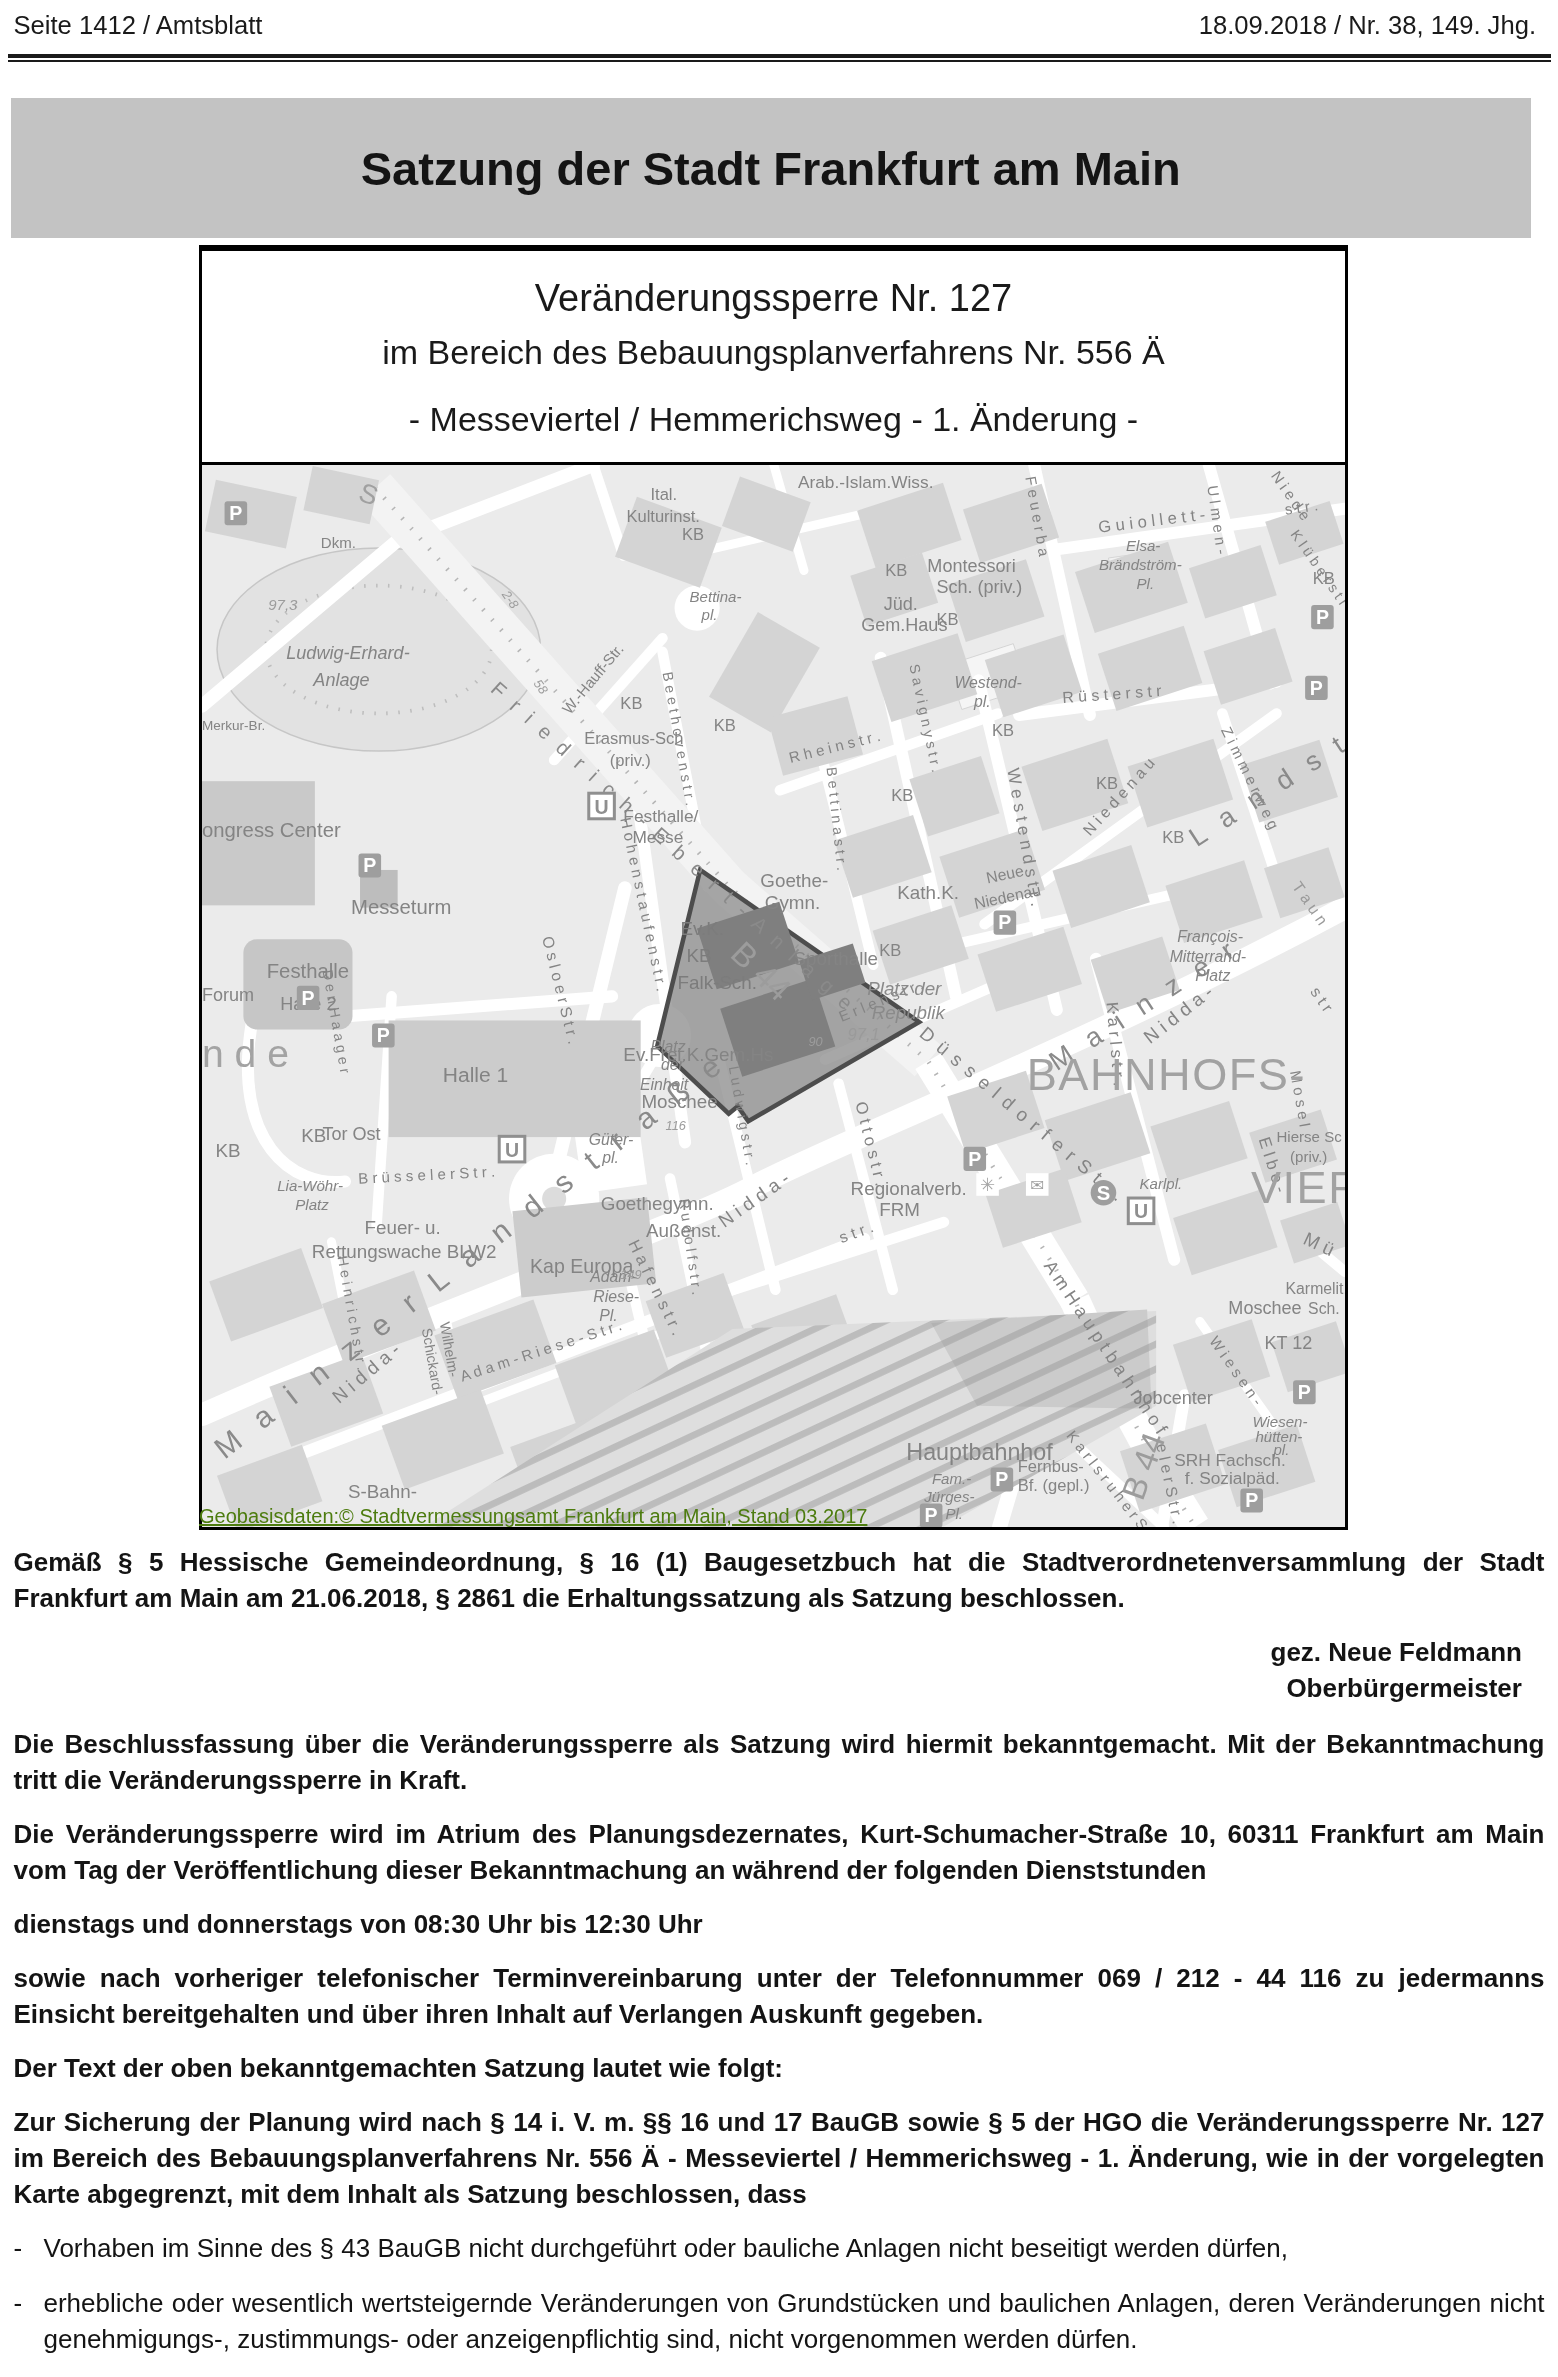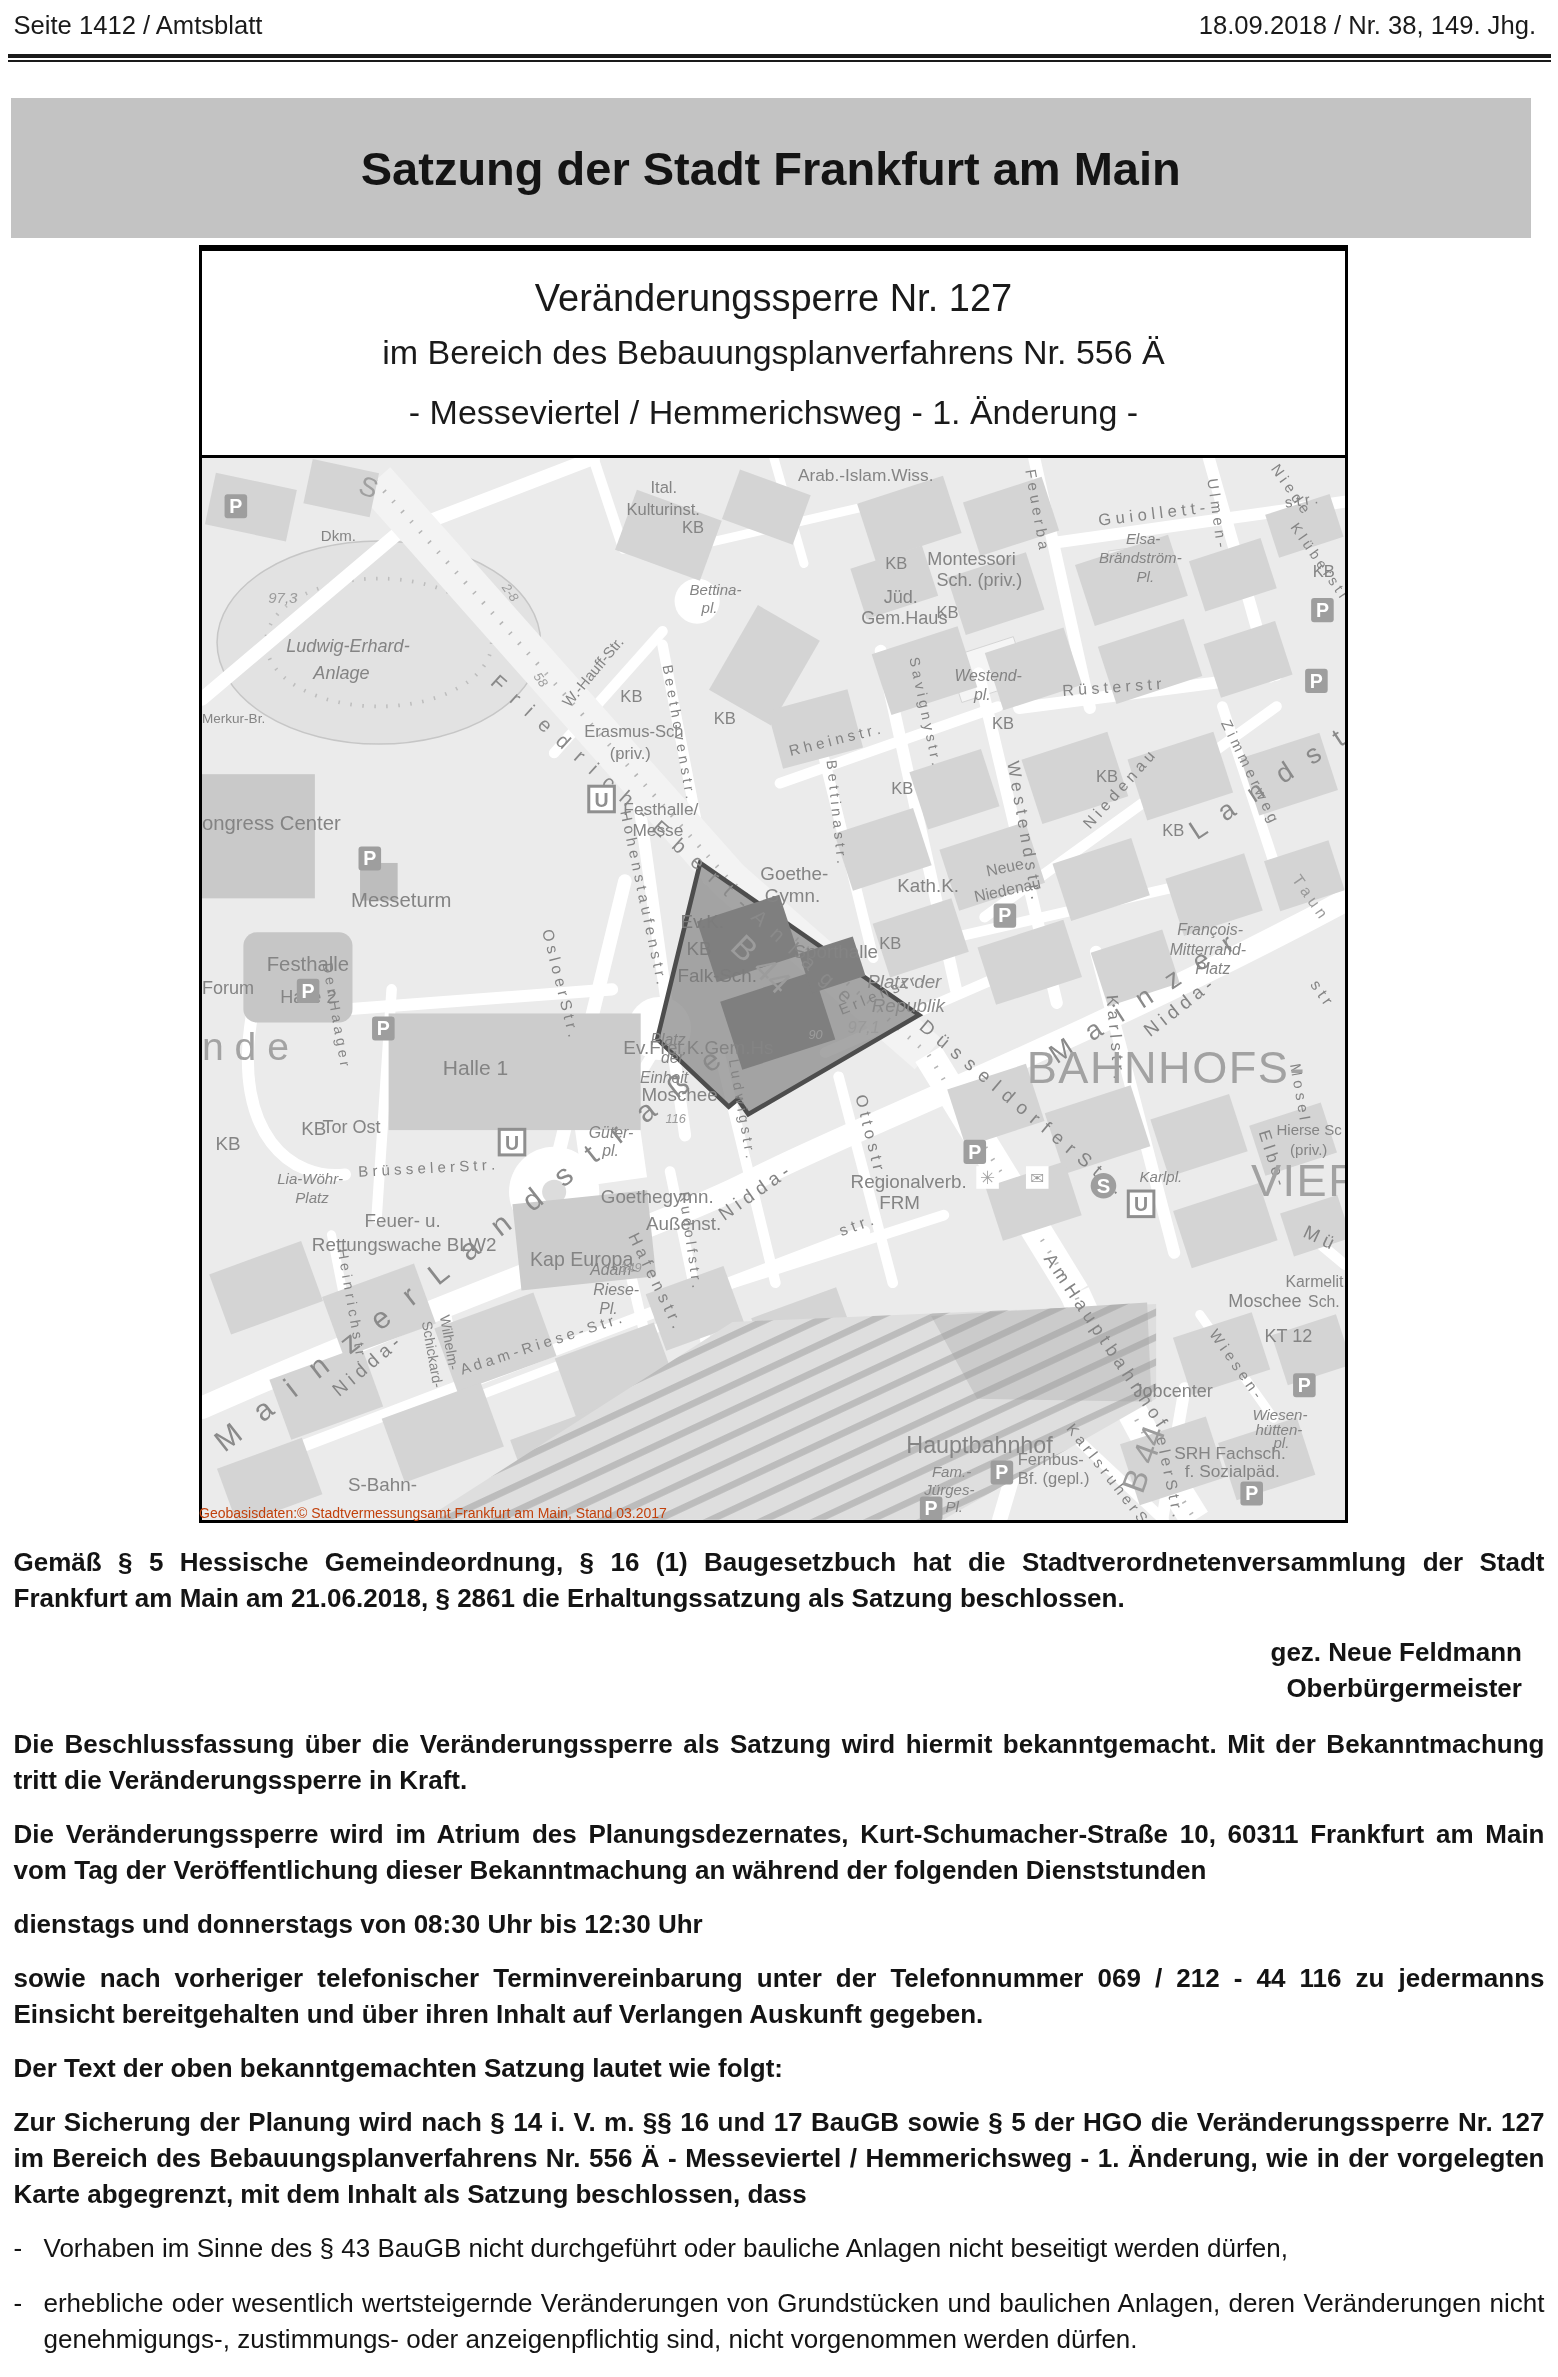--- a/index.html
+++ b/index.html
@@ -17,24 +17,24 @@
   
   .banner{position:absolute; top:98px; left:10.5px; right:27px; height:140px;
           background:#c3c3c3; display:flex; align-items:center; justify-content:center;}
   .banner span{font-size:47px; font-weight:bold; color:#141414; letter-spacing:0px;}
   
   .map-box{position:absolute; top:245px; left:199px; width:1143px;
            border:3px solid #000; border-top-width:6px; background:#fff;}
   .map-title{border-bottom:3.8px solid #000; text-align:center; padding:15px 7.5px 22.6px;}
   .map-title .l1{font-size:38px; color:#1a1a1a; margin-top:10.5px;}
   .map-title .l2{font-size:34px; color:#1a1a1a; margin-top:13.5px;}
-  .map-title .l3{font-size:34px; color:#1a1a1a; margin-top:21px;}
+  .map-title .l3{font-size:34px; color:#1a1a1a; margin-top:28px;}
   .map-area{position:relative; width:1143px; height:1062px; overflow:hidden; background:#ebebeb;}
   svg{display:block;}
-  .caption{position:absolute; top:1505px; left:199px; font-size:14px; color:#c2410c;}
+  .caption{position:absolute; top:1505px; left:199px; font-size:20px; color:#4d7c0f;text-decoration:underline;}
   
   .bodytext{position:absolute; top:1544px; left:13.5px; right:13.5px; font-size:26px;
             line-height:36px; color:#141414;}
   .bodytext p{margin:0 0 18px 0; text-align:justify;font-weight:bold;}
   .bodytext p.noj{text-align:left;}
   .sig{text-align:right; font-weight:bold; margin:3px 22.6px 19.6px 0; line-height:36px;}
   .bullet{display:flex; margin:0 0 19.6px 0;}
   .bullet .dash{width:30px; flex:none;}
   .bullet .btxt{flex:1; text-align:justify;}
 </style>

